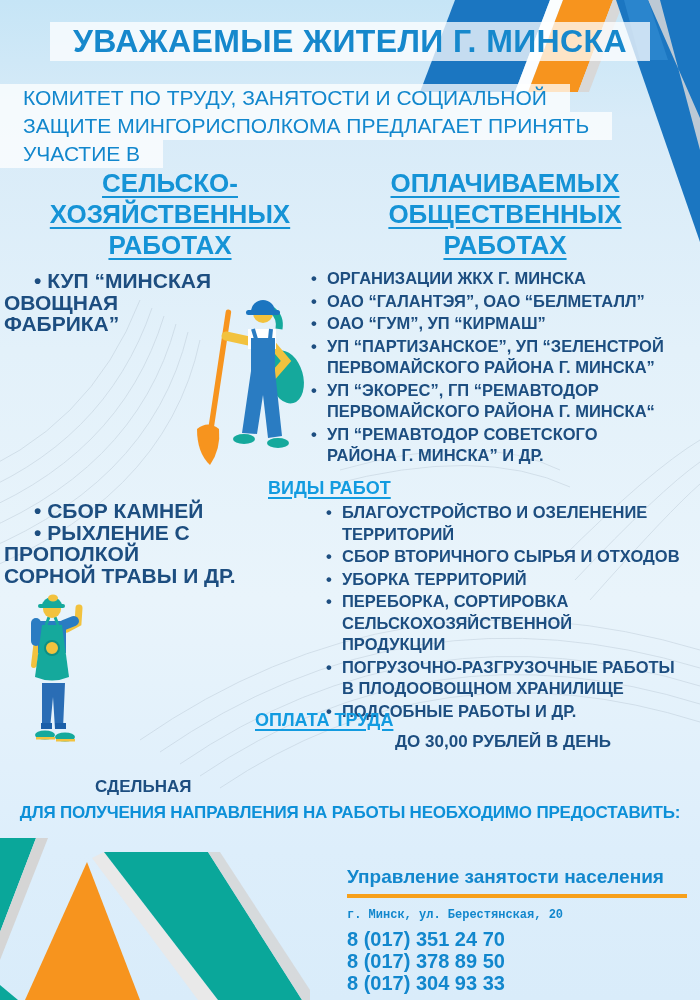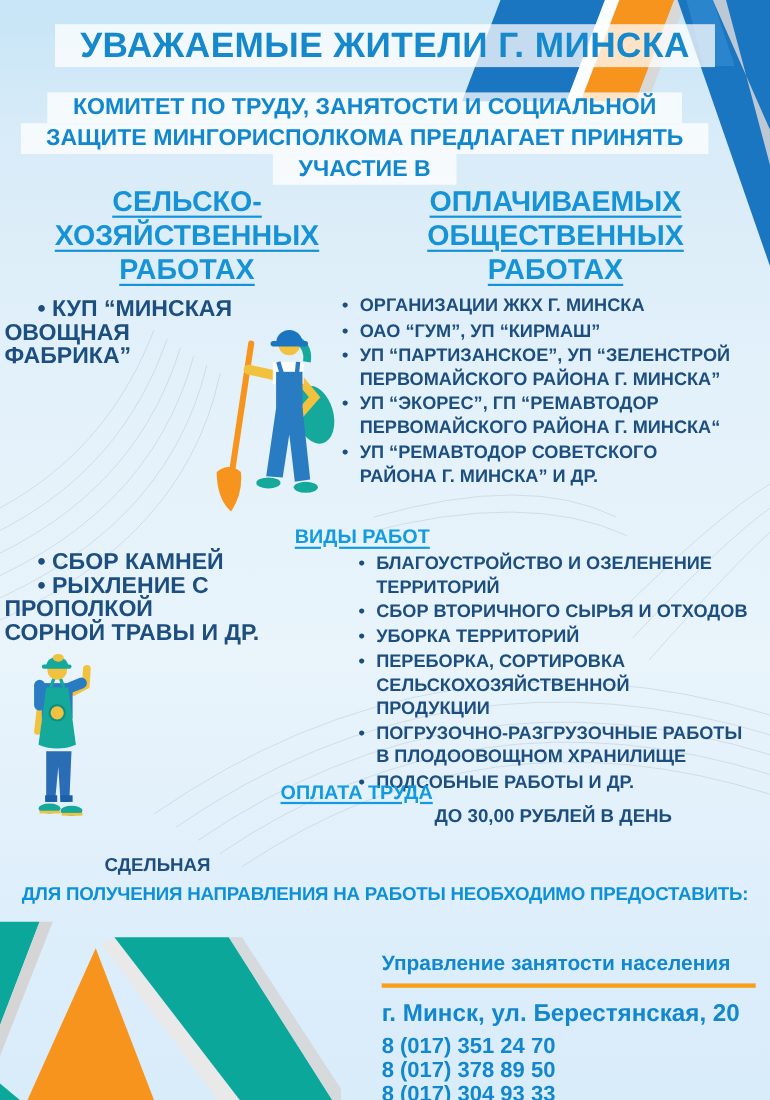--- a/index.html
+++ b/index.html
@@ -8,22 +8,22 @@
     position:relative; width:700px; height:1000px; overflow:hidden;
     background: linear-gradient(180deg,#c6e5f6 0%, #d8ebf8 12%, #e3f1fa 35%, #e9f4fb 60%, #ddeefb 85%, #d9ecfa 100%);
   }
   .abs { position:absolute; }
   svg.decor, svg.waves { position:absolute; pointer-events:none; }
   .hl { display:inline-block; background:rgba(255,255,255,.75); padding:1px 23px; }
 
   
   .title { top:22px; left:0; width:700px; text-align:center; z-index:3;
            font-size:32px; font-weight:bold; color:#1688cc; letter-spacing:.4px; }
-  .subtitle { top:84px; left:0; width:663px; text-align:center; z-index:3;
-              font-size:21px; font-weight:bold; color:#1287cd; line-height:26px; }
+  .subtitle { top:84px; left:0; width:663px; z-index:3;
+              font-size:21px; font-weight:normal; color:#1287cd; line-height:26px; }
   .subtitle div { margin-top:0px; }
   .colhead { top:168px; text-align:center; z-index:2; font-size:26px; font-weight:bold;
              color:#1593d6; line-height:31px; text-decoration:underline;
              text-decoration-thickness:2px; text-underline-offset:4px; }
   .colhead.left  { left:20px;  width:300px; }
   .colhead.right { left:340px; width:330px; }
 
   .navy { color:#1d4e80; font-weight:bold; }
   .hangitem { font-size:21px; line-height:21.5px; text-indent:30px; white-space:pre-line; }
   .hangitem::before { content:"•  "; }
@@ -38,21 +38,21 @@
   .payval { font-size:17px; }
   .req1 { top:803px; left:0; width:700px; text-align:center; z-index:3;
           font-size:17px; font-weight:bold; color:#0d90d8; white-space:nowrap; letter-spacing:-.2px; }
   .reqlist { top:788px; left:0; width:528px; text-align:center; z-index:3;
              font-size:15px; font-weight:bold; color:#0d90d8; line-height:21px; }
   .reqlist div { white-space:pre-line; }
 
   .contact { top:866px; left:347px; width:345px; z-index:3; color:#1287cd; font-weight:bold; }
   .contact .dept { font-size:19px; }
   .contact .rule { height:4px; background:#f7a01b; margin:6px 0 10px 0; width:340px; }
-  .contact .addr { font-size:22px; margin-bottom:6px; }
+  .contact .addr { font-size:12px; margin-bottom:6px;font-family:Liberation Mono, monospace; }
   .contact .phone { font-size:20px; line-height:22px; }
 </style>
 </head>
 <body>
 
 <div id="poster">
 
   <svg class="waves" width="700" height="1000" viewBox="0 0 700 1000" style="left:0;top:0;z-index:0;">
     <g fill="none" stroke="#b3c2cf" stroke-width="0.9" opacity="0.45">
       <path d="M-40,480 Q 90,430 140,300"></path>
@@ -112,20 +112,21 @@
     <div>ОПЛАЧИВАЕМЫХ</div>
     <div>ОБЩЕСТВЕННЫХ</div>
     <div>РАБОТАХ</div>
   </div>
 
   <div class="abs navy hangitem" style="left:4px; top:270px; width:292px; z-index:2;">КУП “МИНСКАЯ ОВОЩНАЯ
 ФАБРИКА”</div>
 
   <ul class="abs blist navy" style="left:307px; top:268px; width:380px; z-index:2;">
     <li>ОРГАНИЗАЦИИ ЖКХ Г. МИНСКА</li>
+    <li>ОАО “ГАЛАНТЭЯ”, ОАО “БЕЛМЕТАЛЛ”</li>
     <li>ОАО “ГУМ”, УП “КИРМАШ”</li>
     <li>УП “ПАРТИЗАНСКОЕ”, УП “ЗЕЛЕНСТРОЙ
 ПЕРВОМАЙСКОГО РАЙОНА Г. МИНСКА”</li>
     <li>УП “ЭКОРЕС”, ГП “РЕМАВТОДОР
 ПЕРВОМАЙСКОГО РАЙОНА Г. МИНСКА“</li>
     <li>УП “РЕМАВТОДОР СОВЕТСКОГО
 РАЙОНА Г. МИНСКА” И ДР.</li>
   </ul>
 
   <svg class="abs" style="left:183px; top:283px; z-index:1;" width="152" height="188" viewBox="0 0 152 188">

